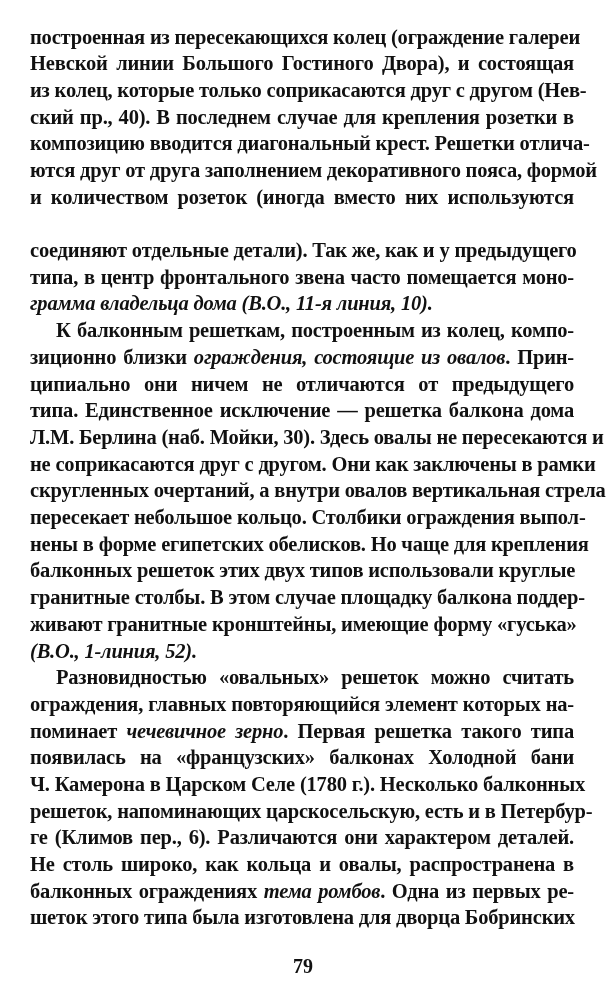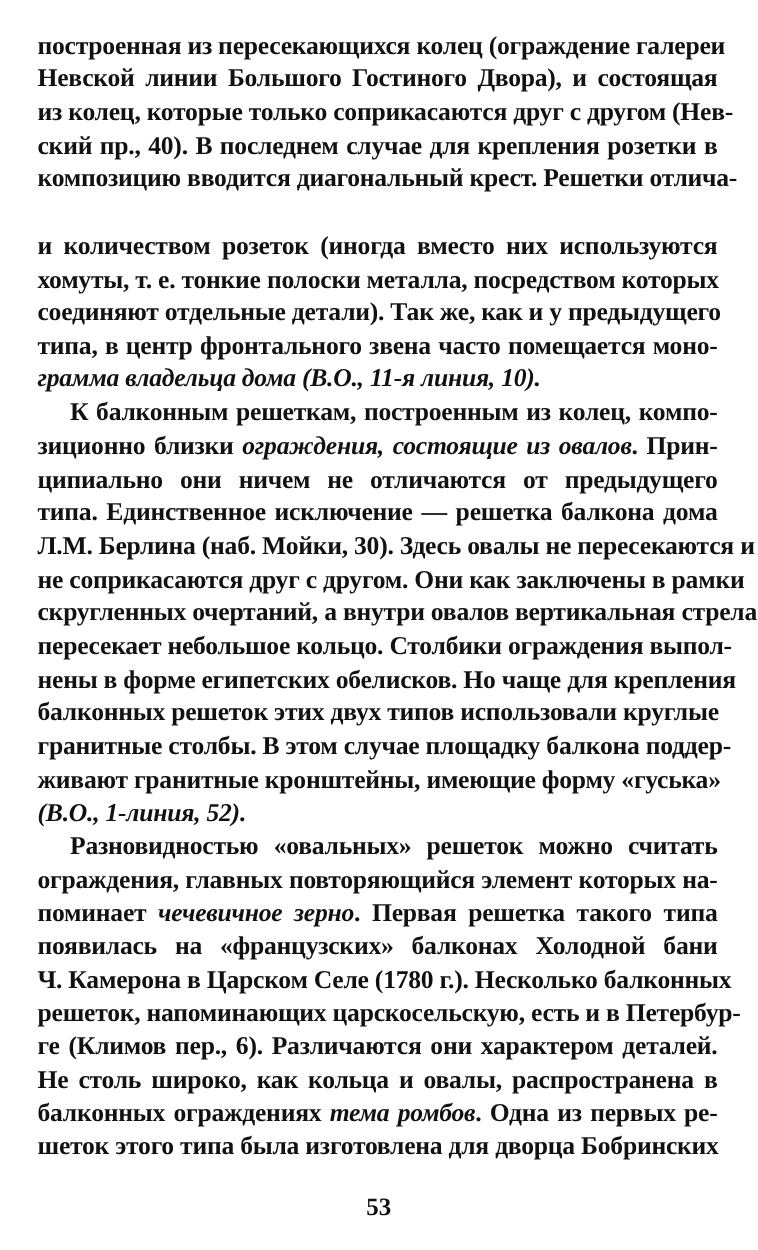--- a/index.html
+++ b/index.html
@@ -35,22 +35,22 @@
 </style>
 </head>
 <body>
 
 <div class="page">
   <div class="line" style="top:50px">Невской линии Большого Гостиного Двора), и состоящая</div>
   <div class="line" style="top:24px">построенная из пересекающихся колец (ограждение галереи</div>
   <div class="line" style="top:77px">из колец, которые только соприкасаются друг с другом (Нев-</div>
   <div class="line" style="top:104px">ский пр., 40). В последнем случае для крепления розетки в</div>
   <div class="line" style="top:130px">композицию вводится диагональный крест. Решетки отлича-</div>
+  <div class="line" style="top:157px">ются друг от друга заполнением декоративного пояса, формой</div>
   <div class="line" style="top:184px">и количеством розеток (иногда вместо них используются</div>
-  <div class="line" style="top:211px">хомуты, т. е. тонкие полоски металла, посредством которых</div>
   <div class="line" style="top:237px">соединяют отдельные детали). Так же, как и у предыдущего</div>
   <div class="line" style="top:264px">типа, в центр фронтального звена часто помещается моно-</div>
   <div class="line last" style="top:290px">грамма владельца дома (В.О., 11-я линия, 10).</div>
   <div class="line indent" style="top:317px">К балконным решеткам, построенным из колец, компо-</div>
   <div class="line" style="top:344px"><span>зиционно близки </span><i>ограждения, состоящие из овалов</i><span>. Прин-</span></div>
   <div class="line" style="top:397px">типа. Единственное исключение — решетка балкона дома</div>
   <div class="line" style="top:371px">ципиально они ничем не отличаются от предыдущего</div>
   <div class="line" style="top:424px">Л.М. Берлина (наб. Мойки, 30). Здесь овалы не пересекаются и</div>
   <div class="line" style="top:451px">не соприкасаются друг с другом. Они как заключены в рамки</div>
   <div class="line" style="top:477px">скругленных очертаний, а внутри овалов вертикальная стрела</div>
@@ -64,14 +64,14 @@
   <div class="line" style="top:691px">ограждения, главных повторяющийся элемент которых на-</div>
   <div class="line" style="top:718px"><span>поминает </span><i>чечевичное зерно</i><span>. Первая решетка такого типа</span></div>
   <div class="line" style="top:744px">появилась на «французских» балконах Холодной бани</div>
   <div class="line" style="top:771px">Ч. Камерона в Царском Селе (1780 г.). Несколько балконных</div>
   <div class="line" style="top:798px">решеток, напоминающих царскосельскую, есть и в Петербур-</div>
   <div class="line" style="top:824px">ге (Климов пер., 6). Различаются они характером деталей.</div>
   <div class="line" style="top:851px">Не столь широко, как кольца и овалы, распространена в</div>
   <div class="line" style="top:878px"><span>балконных ограждениях </span><i>тема ромбов</i><span>. Одна из первых ре-</span></div>
   <div class="line" style="top:904px">шеток этого типа была изготовлена для дворца Бобринских</div>
 
-  <div class="pagenum">53</div>
+  <div class="pagenum">79</div>
 </div>
 
 </body></html>

